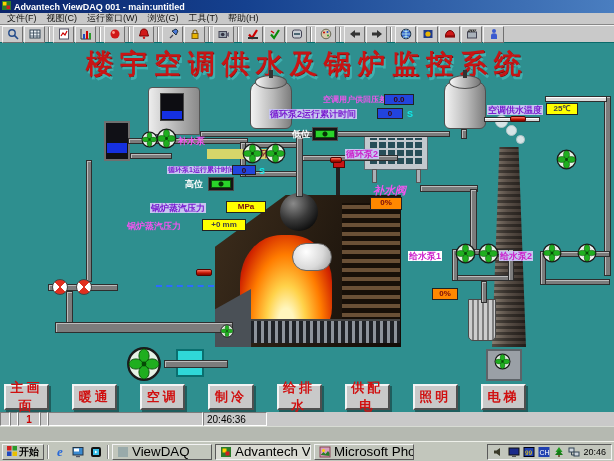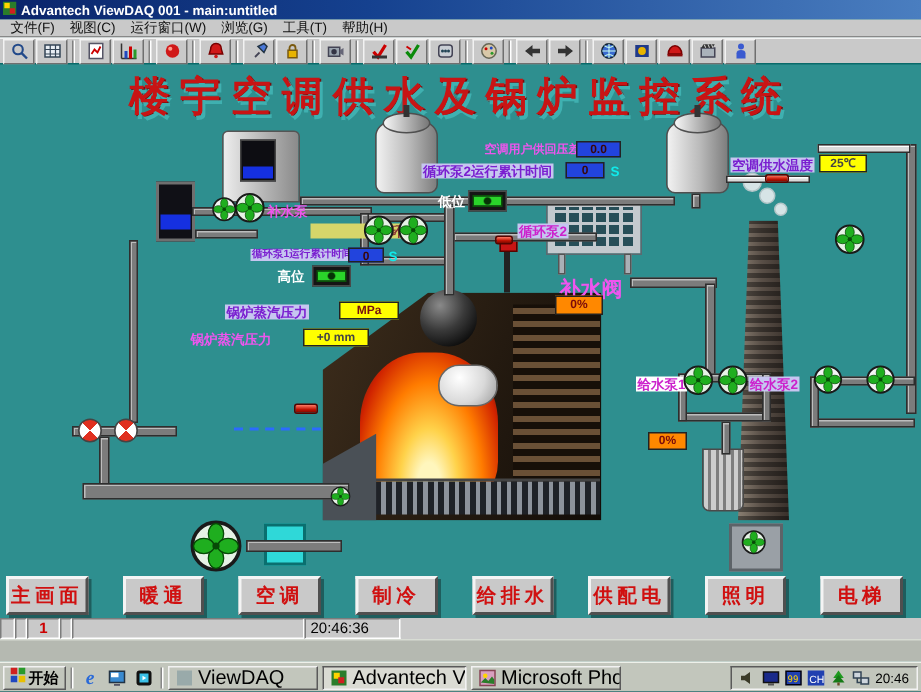--- a/index.html
+++ b/index.html
@@ -72,21 +72,21 @@
   .bluedash{position:absolute;left:156px;top:242px;width:58px;height:0;border-top:2px dashed #2b6bff}
   .gauge-tank{position:absolute;left:148px;top:44px;width:52px;height:48px;border:1px solid #555;border-radius:4px 4px 0 0;
     background:linear-gradient(90deg,#ededed,#b5b5b5 55%,#8a8a8a)}
   .gauge-black{position:absolute;left:160px;top:50px;width:24px;height:28px;background:#0d0d12;border:1px solid #444}
   .gauge-blue{position:absolute;left:162px;top:68px;width:20px;height:8px;background:#1530e0}
   .small-tank{position:absolute;left:104px;top:78px;width:26px;height:40px;background:#101016;border:2px solid #6f6f6f}
   .small-tank:after{content:"";position:absolute;left:1px;right:1px;top:55%;height:10px;background:#1530e0}
   .safety{position:absolute;left:336px;top:122px;width:4px;height:30px;background:#222}
   .safety:after{content:"";position:absolute;left:-3px;top:-5px;width:10px;height:6px;background:#c81414;border:1px solid #550400}
   
-  .navrow{position:absolute;left:4px;top:341px;width:598px;height:26px;display:flex;gap:23px}
+  .navrow{position:absolute;left:4px;top:341px;width:522px;height:26px;display:flex;gap:23px}
   .navbtn{flex:1;background:#c9c9c9;border:2px solid;border-color:#f4f4f4 #4f4f4f #4f4f4f #f4f4f4;
     color:#d01010;font-family:"Liberation Serif",serif;font-weight:bold;font-size:13px;letter-spacing:3px;
     display:flex;align-items:center;justify-content:center;box-shadow:2px 2px 0 rgba(0,0,0,.35)}
   
   .statusbar{position:absolute;top:412px;left:0;width:614px;height:14px;background:#c9c9c9;display:flex;font-size:10px}
   .scell{border:1px solid;border-color:#7c7c7c #fff #fff #7c7c7c;height:100%;display:flex;align-items:center;padding:0 3px;overflow:hidden;white-space:nowrap}
   .strip{position:absolute;top:426px;left:0;width:614px;height:15px;background:#b5b9b1;border-top:1px solid #d8dcd4}
   
   .taskbar{position:absolute;top:441px;left:0;width:614px;height:20px;background:#c2c6bc;
     border-top:1px solid #eef0ea;display:flex;align-items:center;gap:3px;padding:0 2px;font-size:9px}
@@ -363,32 +363,32 @@
       <div class="pipe light" style="left: 484px; top: 74px; width: 56px; height: 5px;"></div>
       <div class="pipe" style="left: 481px; top: 238px; width: 6px; height: 22px;"></div>
       <div class="pipe" style="left: 130px; top: 110px; width: 42px; height: 6px;"></div>
       <div class="pipe" style="left: 86px; top: 117px; width: 6px; height: 122px;"></div>
       <div class="pipe" style="left: 48px; top: 241px; width: 70px; height: 7px;"></div>
       <div class="pipe" style="left: 66px; top: 248px; width: 7px; height: 34px;"></div>
       <div class="pipe" style="left: 55px; top: 279px; width: 178px; height: 11px;"></div>
       <div class="pipe" style="left: 164px; top: 317px; width: 64px; height: 8px;"></div>
       <div class="pipe" style="left: 296px; top: 94px; width: 7px; height: 60px;"></div>
       <div class="lbl" style="left: 322px; top: 52px; font-size: 8px; color: rgb(238, 85, 238); background: transparent; font-family: Liberation Serif, serif;">空调用户供回压差</div>
-      <div class="lbl" style="left: 281px; top: 66px; font-size: 9px; color: rgb(122, 31, 208); background: rgb(198, 198, 240);">循环泵2运行累计时间</div>
+      <div class="lbl" style="left: 269px; top: 66px; font-size: 9px; color: rgb(122, 31, 208); background: rgb(198, 198, 240);">循环泵2运行累计时间</div>
       <div class="lbl" style="left: 487px; top: 62px; font-size: 9px; color: rgb(122, 31, 208); background: rgb(198, 198, 240);">空调供水温度</div>
       <div class="lbl" style="left: 177px; top: 93px; font-size: 9px; color: rgb(238, 85, 238); background: transparent;">补水泵</div>
       <div class="lbl" style="left: 207px; top: 106px; font-size: 9px; color: rgb(136, 51, 51); background: rgb(214, 214, 106); padding-left: 44px;">循环泵1</div>
       <div class="lbl" style="left: 291px; top: 86px; font-size: 9px; color: rgb(255, 255, 255); background: transparent;">低位</div>
       <div class="lbl" style="left: 167px; top: 123px; font-size: 7px; color: rgb(122, 31, 208); background: rgb(198, 198, 240);">循环泵1运行累计时间</div>
       <div class="lbl" style="left: 184px; top: 136px; font-size: 9px; color: rgb(255, 255, 255); background: transparent;">高位</div>
       <div class="lbl" style="left: 345px; top: 106px; font-size: 9px; color: rgb(204, 34, 204); background: rgb(198, 198, 240);">循环泵2</div>
       <div class="lbl" style="left: 150px; top: 160px; font-size: 9px; color: rgb(122, 31, 208); background: rgb(198, 198, 240);">锅炉蒸汽压力</div>
       <div class="lbl" style="left: 126px; top: 178px; font-size: 9px; color: rgb(238, 85, 238); background: transparent;">锅炉蒸汽压力</div>
-      <div class="lbl" style="left: 372px; top: 141px; font-size: 14px; color: rgb(238, 85, 238); background: transparent;">补水阀</div>
-      <div class="lbl" style="left: 424px; top: 208px; font-size: 9px; color: rgb(204, 34, 204); background: #ffffff; text-align: right;">给水泵1</div>
+      <div class="lbl" style="left: 372px; top: 141px; font-size: 11px; color: rgb(238, 85, 238); background: transparent; font-style: italic;">补水阀</div>
+      <div class="lbl" style="left: 408px; top: 208px; font-size: 9px; color: rgb(204, 34, 204); background: #ffffff; text-align: right;">给水泵1</div>
       <div class="lbl" style="left: 499px; top: 208px; font-size: 9px; color: rgb(204, 34, 204); background: rgb(198, 198, 240);">给水泵2</div>
       <div class="val" style="left: 384px; top: 51px; width: 30px; height: 11px; background: rgb(34, 68, 221); color: rgb(58, 8, 8); font-size: 8px;">0.0</div>
       <div class="val" style="left: 377px; top: 65px; width: 26px; height: 11px; background: rgb(34, 68, 221); color: rgb(58, 8, 8); font-size: 8px;">0</div>
       <div class="val" style="left: 546px; top: 60px; width: 32px; height: 12px; background: rgb(255, 255, 0); color: rgb(68, 68, 68); font-size: 8px;">25℃</div>
       <div class="val" style="left: 232px; top: 122px; width: 24px; height: 10px; background: rgb(34, 68, 221); color: rgb(58, 8, 8); font-size: 8px;">0</div>
       <div class="val" style="left: 226px; top: 158px; width: 40px; height: 12px; background: rgb(255, 255, 0); color: rgb(119, 17, 17); font-size: 8px;">MPa</div>
       <div class="val" style="left: 202px; top: 176px; width: 44px; height: 12px; background: rgb(255, 255, 0); color: rgb(68, 68, 68); font-size: 8px;">+0 mm</div>
       <div class="val" style="left: 370px; top: 154px; width: 32px; height: 13px; background: rgb(255, 136, 0); color: rgb(122, 11, 11); font-size: 8px;">0%</div>
       <div class="val" style="left: 432px; top: 245px; width: 26px; height: 12px; background: rgb(255, 136, 0); color: rgb(122, 11, 11); font-size: 8px;">0%</div>
       <div class="unit" style="left: 407px; top: 66px; color: rgb(16, 234, 234);">S</div>

